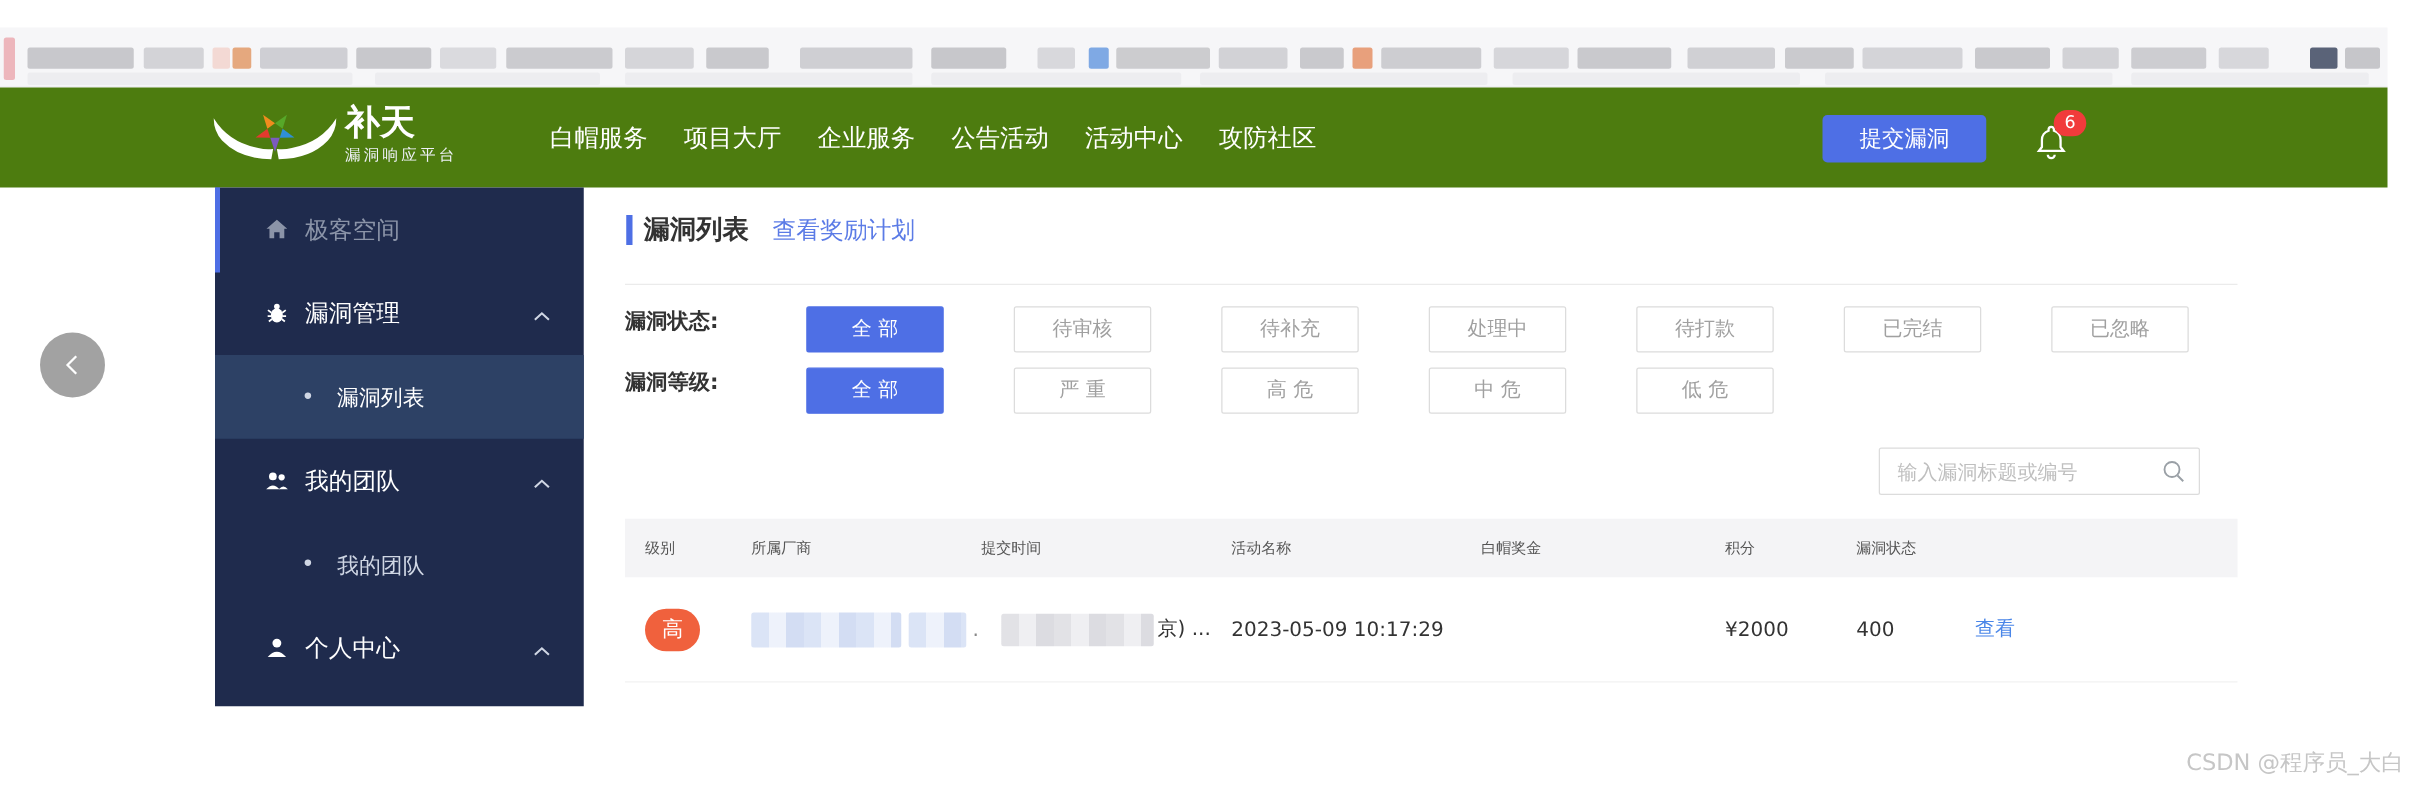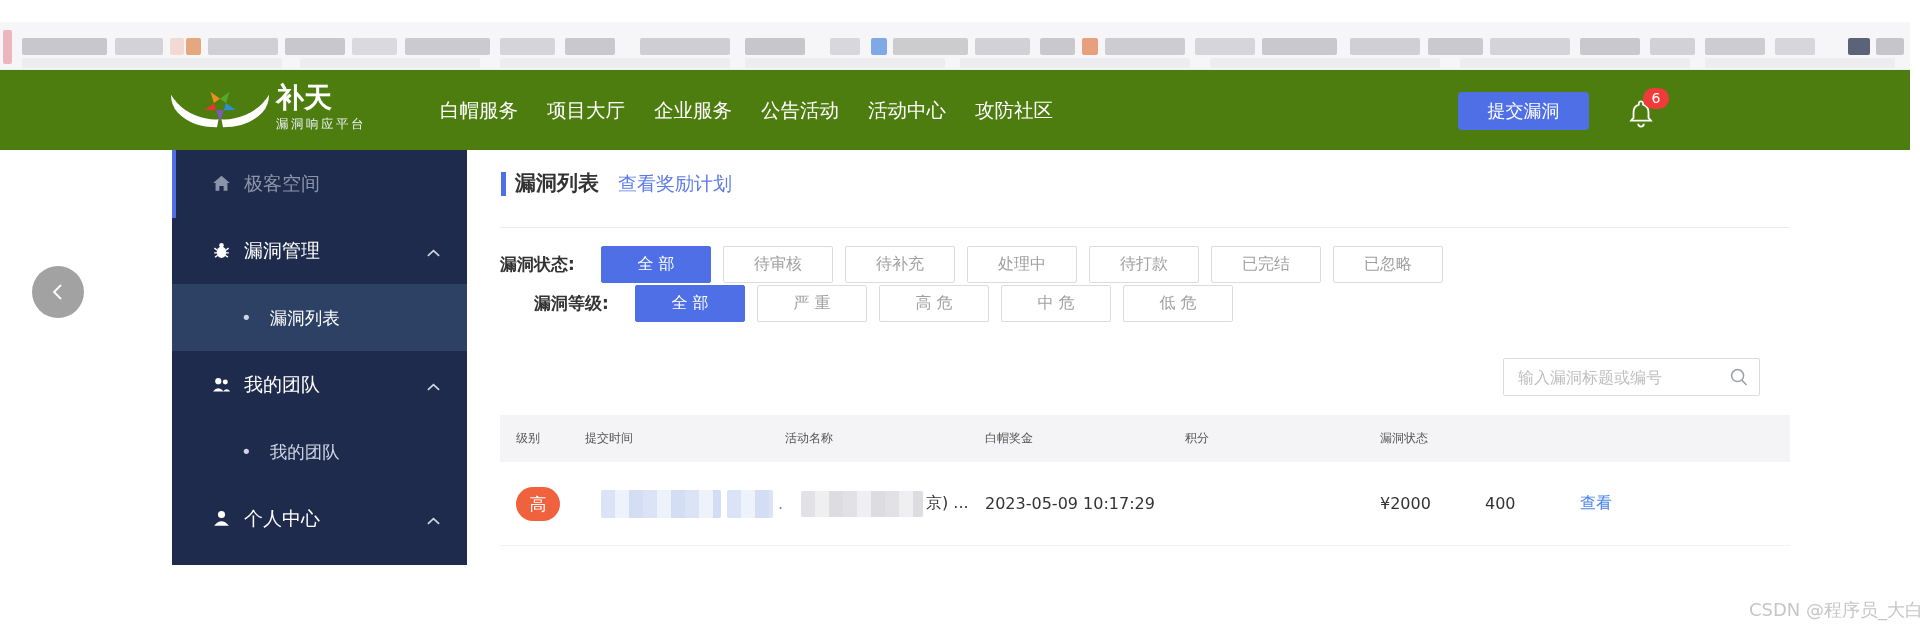--- a/index.html
+++ b/index.html
@@ -39,21 +39,21 @@
 
   
   .collapse-btn { position:absolute; left:32px; top:266px; width:52px; height:52px; border-radius:50%; background:#a2a2a2; border:none; cursor:pointer; display:flex; align-items:center; justify-content:center; }
 
   
   .title-bar { position:absolute; left:501px; top:172px; width:5px; height:24px; background:#4e6fe5; }
   .page-title { position:absolute; left:515px; top:169px; font-size:21px; font-weight:bold; color:#333; }
   .reward-link { position:absolute; left:618px; top:171px; font-size:19px; color:#5b7be6; cursor:pointer; text-decoration:none; }
   .divider { position:absolute; left:500px; top:227px; width:1290px; height:1px; background:#ebebeb; }
 
-  .filter-row { position:absolute; left:500px; height:38px; display:flex; align-items:center; }
+  .filter-row { position:absolute; left:500px; height:38px; display:flex; align-items:flex-start;gap:44px; }
   .filter-label { width:101px; font-size:17px; font-weight:600; color:#333; }
   .fbtn { width:110px; height:37px; margin-right:12px; background:#fff; border:1px solid #dcdcdc; color:#a0a0a0; font-size:16px; border-radius:2px; cursor:pointer; font-family:inherit; white-space:pre; }
   .fbtn.active { background:#4e6fe5; border-color:#4e6fe5; color:#fff; }
 
   .search-box { position:absolute; left:1503px; top:358px; width:257px; height:38px; border:1px solid #dcdcdc; border-radius:2px; background:#fff; display:flex; align-items:center; }
   .search-box input { flex:1; border:none; outline:none; padding:0 8px 0 14px; font-size:16px; color:#333; font-family:inherit; background:transparent; }
   .search-box input::placeholder { color:#bfbfbf; }
   .search-icn { margin-right:10px; cursor:pointer; display:flex; }
 
   .tbl-grid { display:grid; grid-template-columns:85px 200px 200px 200px 195px 105px 95px 100px 110px; }
@@ -237,41 +237,42 @@
     <span class="filter-label">漏洞状态:</span>
     <button class="fbtn active">全 部</button>
     <button class="fbtn">待审核</button>
     <button class="fbtn">待补充</button>
     <button class="fbtn">处理中</button>
     <button class="fbtn">待打款</button>
     <button class="fbtn">已完结</button>
     <button class="fbtn">已忽略</button>
   </div>
 
-  <div class="filter-row" style="top:284px;margin-left:34px;">
+  <div class="filter-row" style="top:294px;">
     <span class="filter-label">漏洞等级:</span>
     <button class="fbtn active">全 部</button>
     <button class="fbtn">严 重</button>
     <button class="fbtn">高 危</button>
     <button class="fbtn">中 危</button>
     <button class="fbtn">低 危</button>
   </div>
 
   <div class="search-box">
     <input type="text" placeholder="输入漏洞标题或编号" style="">
     <span class="search-icn">
       <svg width="20" height="20" viewBox="0 0 20 20">
         <circle cx="8.6" cy="8.6" r="6" fill="none" stroke="#9aa0a6" stroke-width="1.5"></circle>
         <line x1="13" y1="13.4" x2="17.6" y2="18" stroke="#9aa0a6" stroke-width="1.5"></line>
       </svg>
     </span>
   </div>
 
   <div class="tbl-head tbl-grid">
     <div class="cell pad">级别</div>
+    <div class="cell pad">所属厂商</div>
     <div class="cell">提交时间</div>
     <div class="cell">活动名称</div>
     <div class="cell">白帽奖金</div>
     <div class="cell">积分</div>
     <div class="cell">漏洞状态</div>
   </div>
 
   <div class="tbl-row tbl-grid">
     <div class="cell pad">
       <span class="level-pill">高</span>

